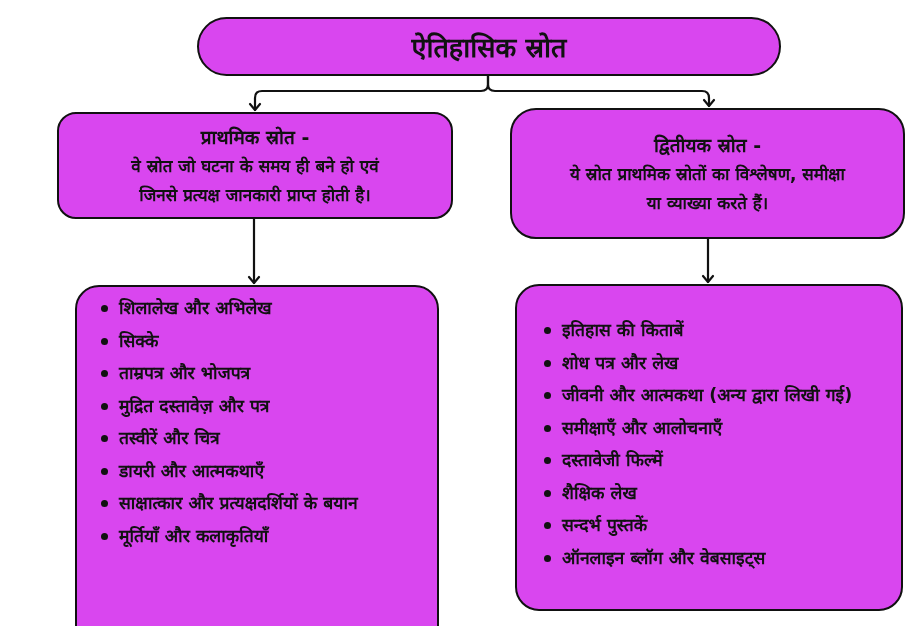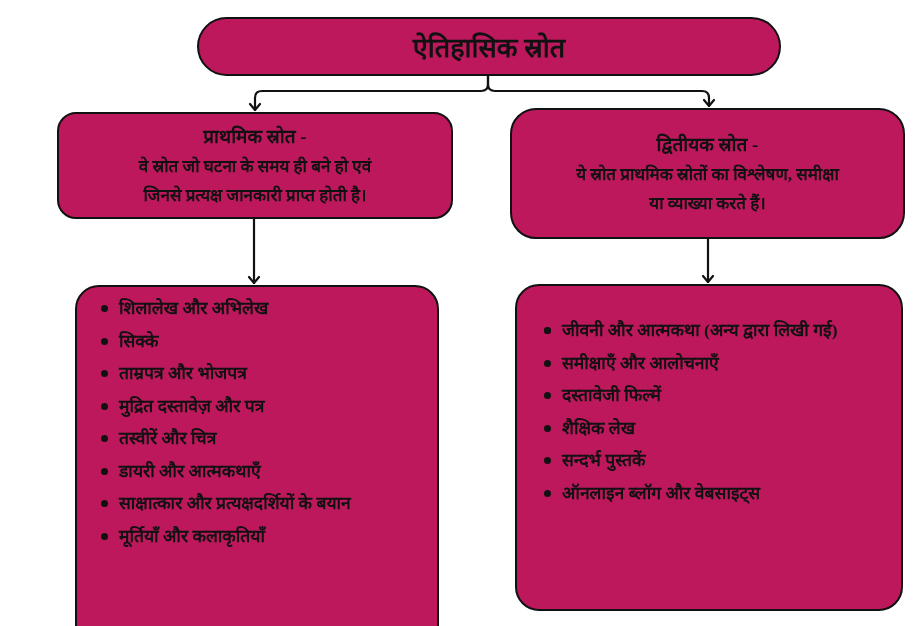--- a/index.html
+++ b/index.html
@@ -1,18 +1,18 @@
 <!DOCTYPE html>
 <html><head>
 <meta charset="utf-8">
 <style>
   html, body { margin: 0; padding: 0; background: #ffffff; }
   body { width: 924px; height: 626px; position: relative; overflow: hidden;
          font-family: "DejaVu Sans", "Liberation Sans", sans-serif; color: #111; }
-  .box { position: absolute; border: 2.5px solid #111; background: #be185d; box-sizing: border-box; font-family: Liberation Serif, serif; }
+  .box { position: absolute; border: 2.5px solid #111; background: #d946ef; box-sizing: border-box; }
   .title-box { left: 197px; top: 17px; width: 584px; height: 59px; border-radius: 30px;
                display: flex; align-items: center; justify-content: center; }
   .title-box span { font-size: 27px; font-weight: bold; }
   .desc-box { border-radius: 26px; display: flex; flex-direction: column; align-items: center;
               justify-content: center; text-align: center; font-weight: bold; }
   .desc-box .head { font-size: 19px; line-height: 30px; }
   .desc-box .body { font-size: 17px; line-height: 29px; }
   #primary-box { left: 57px; top: 112px; width: 396px; height: 107px; border-radius: 19px; }
   #secondary-box { left: 510px; top: 108px; width: 395px; height: 131px; }
   .list-box { border-radius: 24px; padding: 0 0 0 0; }
@@ -67,21 +67,22 @@
     <li><span class="bullet"></span><span>मुद्रित दस्तावेज़ और पत्र</span></li>
     <li><span class="bullet"></span><span>तस्वीरें और चित्र</span></li>
     <li><span class="bullet"></span><span>डायरी और आत्मकथाएँ</span></li>
     <li><span class="bullet"></span><span>साक्षात्कार और प्रत्यक्षदर्शियों के बयान</span></li>
     <li><span class="bullet"></span><span>मूर्तियाँ और कलाकृतियाँ</span></li>
   </ul>
 </div>
 
 <div class="box list-box" id="secondary-list-box">
   <ul>
-    <li><span class="bullet"></span></li>
+    <li><span class="bullet"></span><span>इतिहास की किताबें</span></li>
+    <li><span class="bullet"></span><span>शोध पत्र और लेख</span></li>
     <li><span class="bullet"></span><span>जीवनी और आत्मकथा (अन्य द्वारा लिखी गई)</span></li>
     <li><span class="bullet"></span><span>समीक्षाएँ और आलोचनाएँ</span></li>
     <li><span class="bullet"></span><span>दस्तावेजी फिल्में</span></li>
     <li><span class="bullet"></span><span>शैक्षिक लेख</span></li>
     <li><span class="bullet"></span><span>सन्दर्भ पुस्तकें</span></li>
     <li><span class="bullet"></span><span>ऑनलाइन ब्लॉग और वेबसाइट्स</span></li>
   </ul>
 </div>
 
 </body></html>

